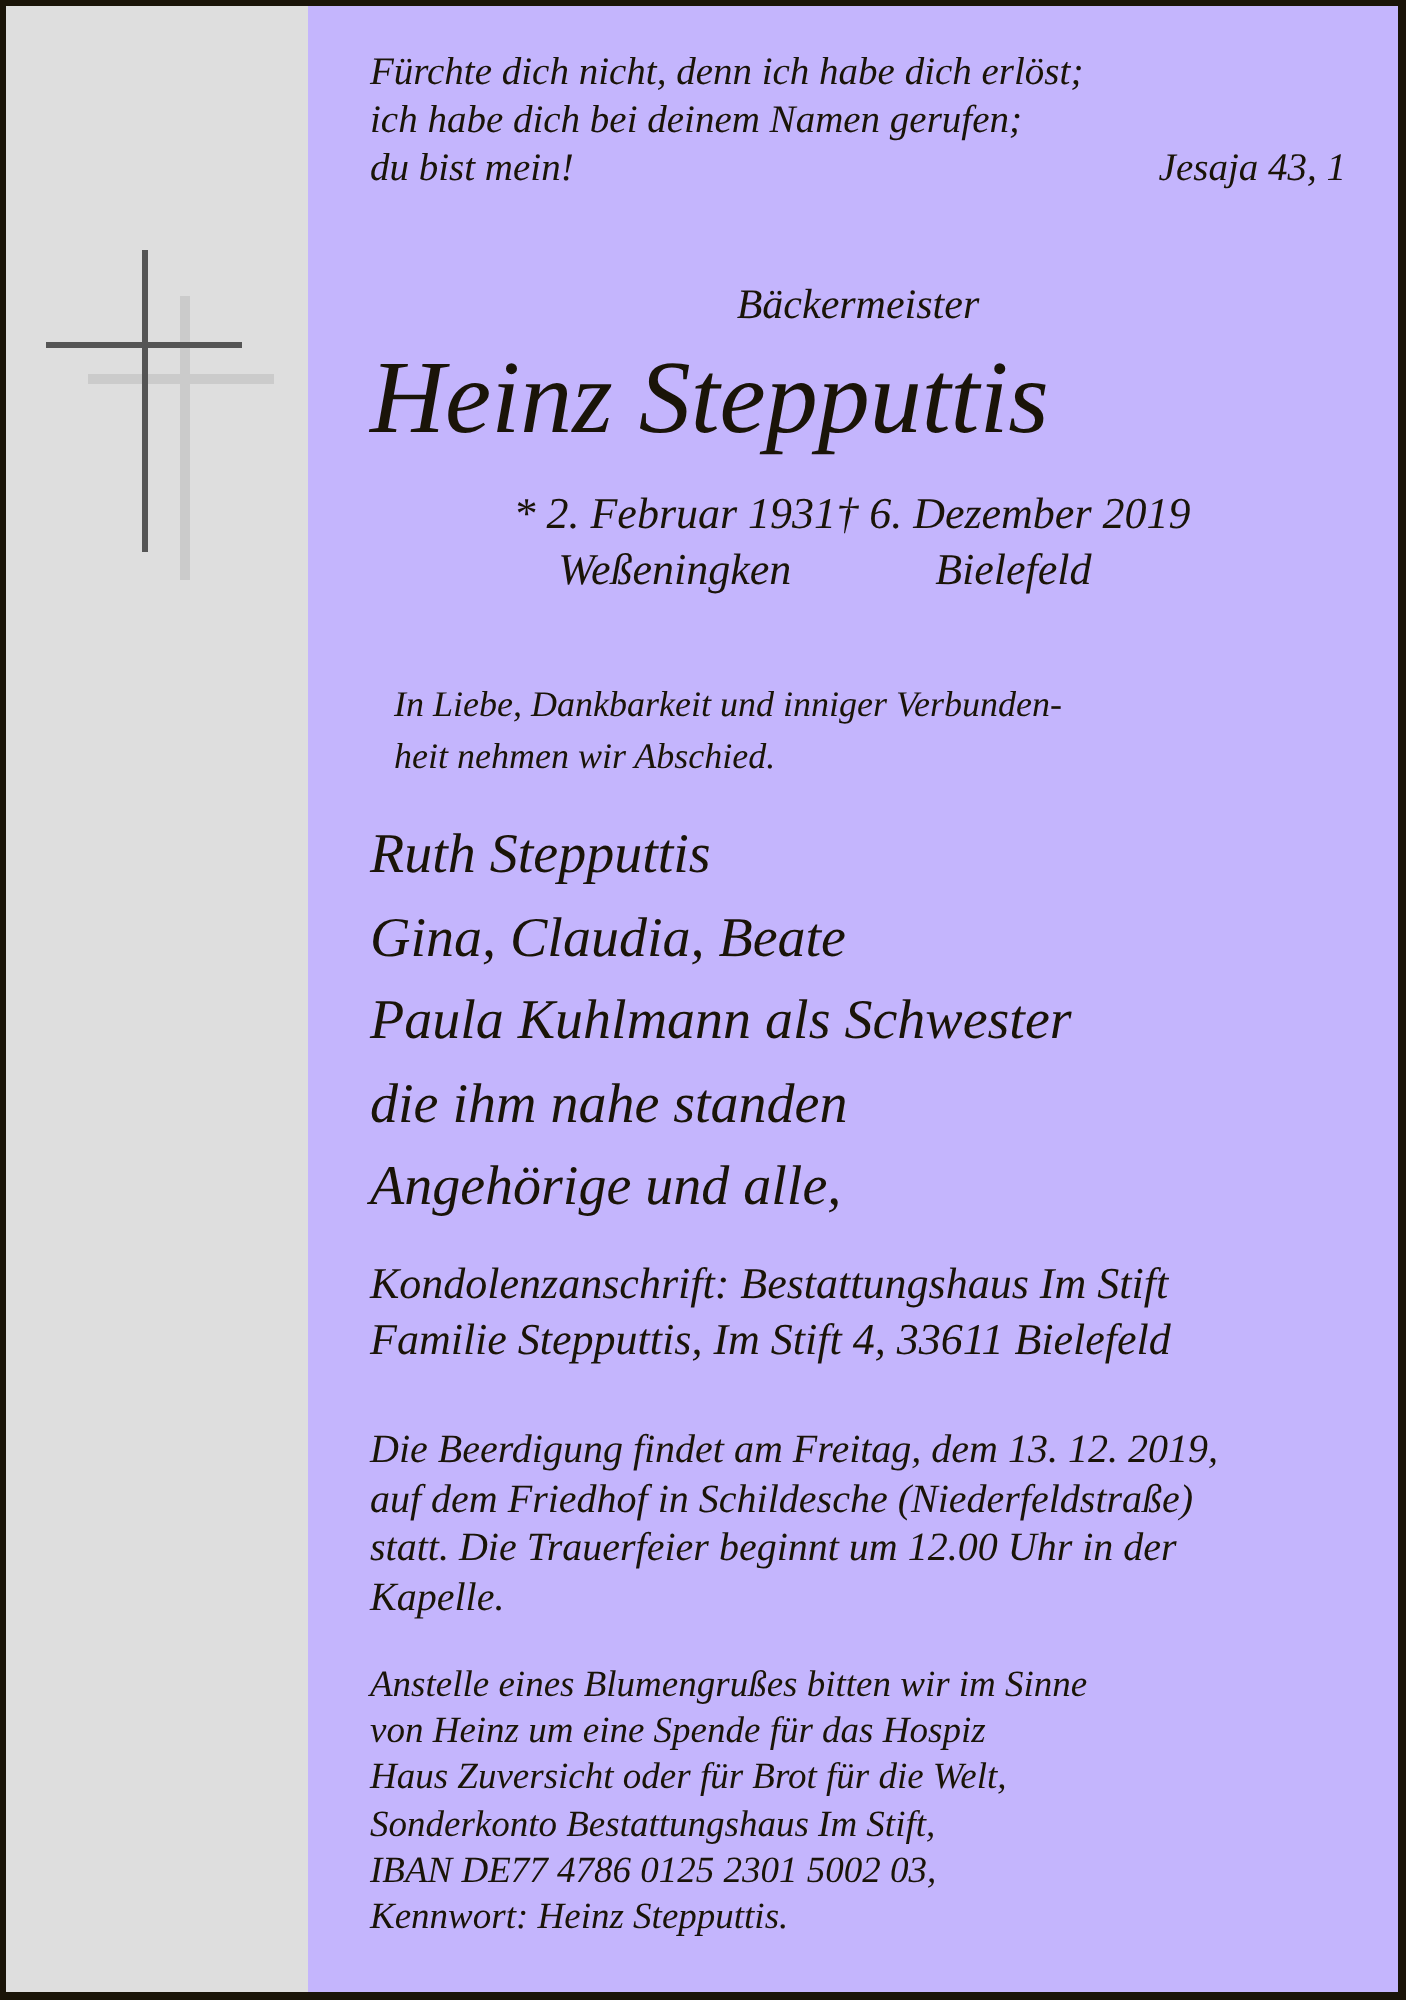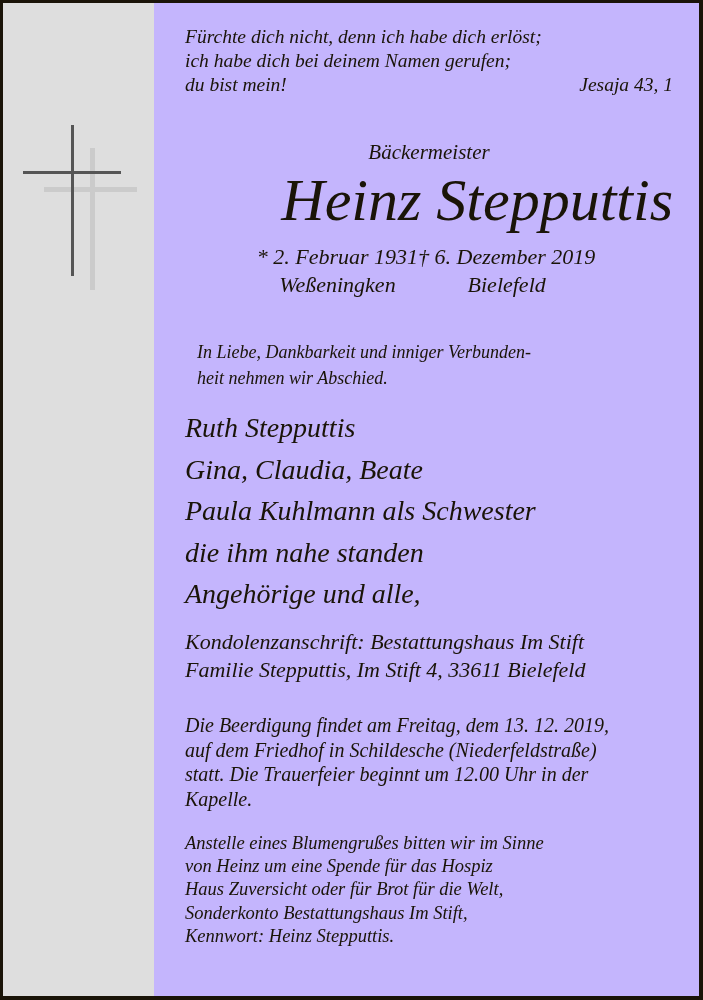--- a/index.html
+++ b/index.html
@@ -67,22 +67,22 @@
       width: 488px;
       text-align: center;
       font-size: 21px;
       line-height: 26px;
     }
     .name {
       position: absolute;
       top: 160px;
       left: 0;
       width: 488px;
-      text-align: right;
-      font-size: 60px;
+      text-align: left;
+      font-size: 52px;
       line-height: 74px;
       white-space: nowrap;
     }
     .dates {
       position: absolute;
       top: 240px;
       left: 0;
       width: 488px;
       display: flex;
       justify-content: center;
@@ -207,17 +207,18 @@
       <span class="line">auf dem Friedhof in Schildesche (Niederfeldstraße)</span>
       <span class="line">statt. Die Trauerfeier beginnt um 12.00 Uhr in der</span>
       <span class="line">Kapelle.</span>
     </div>
 
     <div class="donation">
       <span class="line">Anstelle eines Blumengrußes bitten wir im Sinne</span>
       <span class="line">von Heinz um eine Spende für das Hospiz</span>
       <span class="line">Haus Zuversicht oder für Brot für die Welt,</span>
       <span class="line">Sonderkonto Bestattungshaus Im Stift,</span>
+      <span class="line">IBAN DE77 4786 0125 2301 5002 03,</span>
       <span class="line">Kennwort: Heinz Stepputtis.</span>
     </div>
 
   </div>
 </div>
 
 </body></html>

